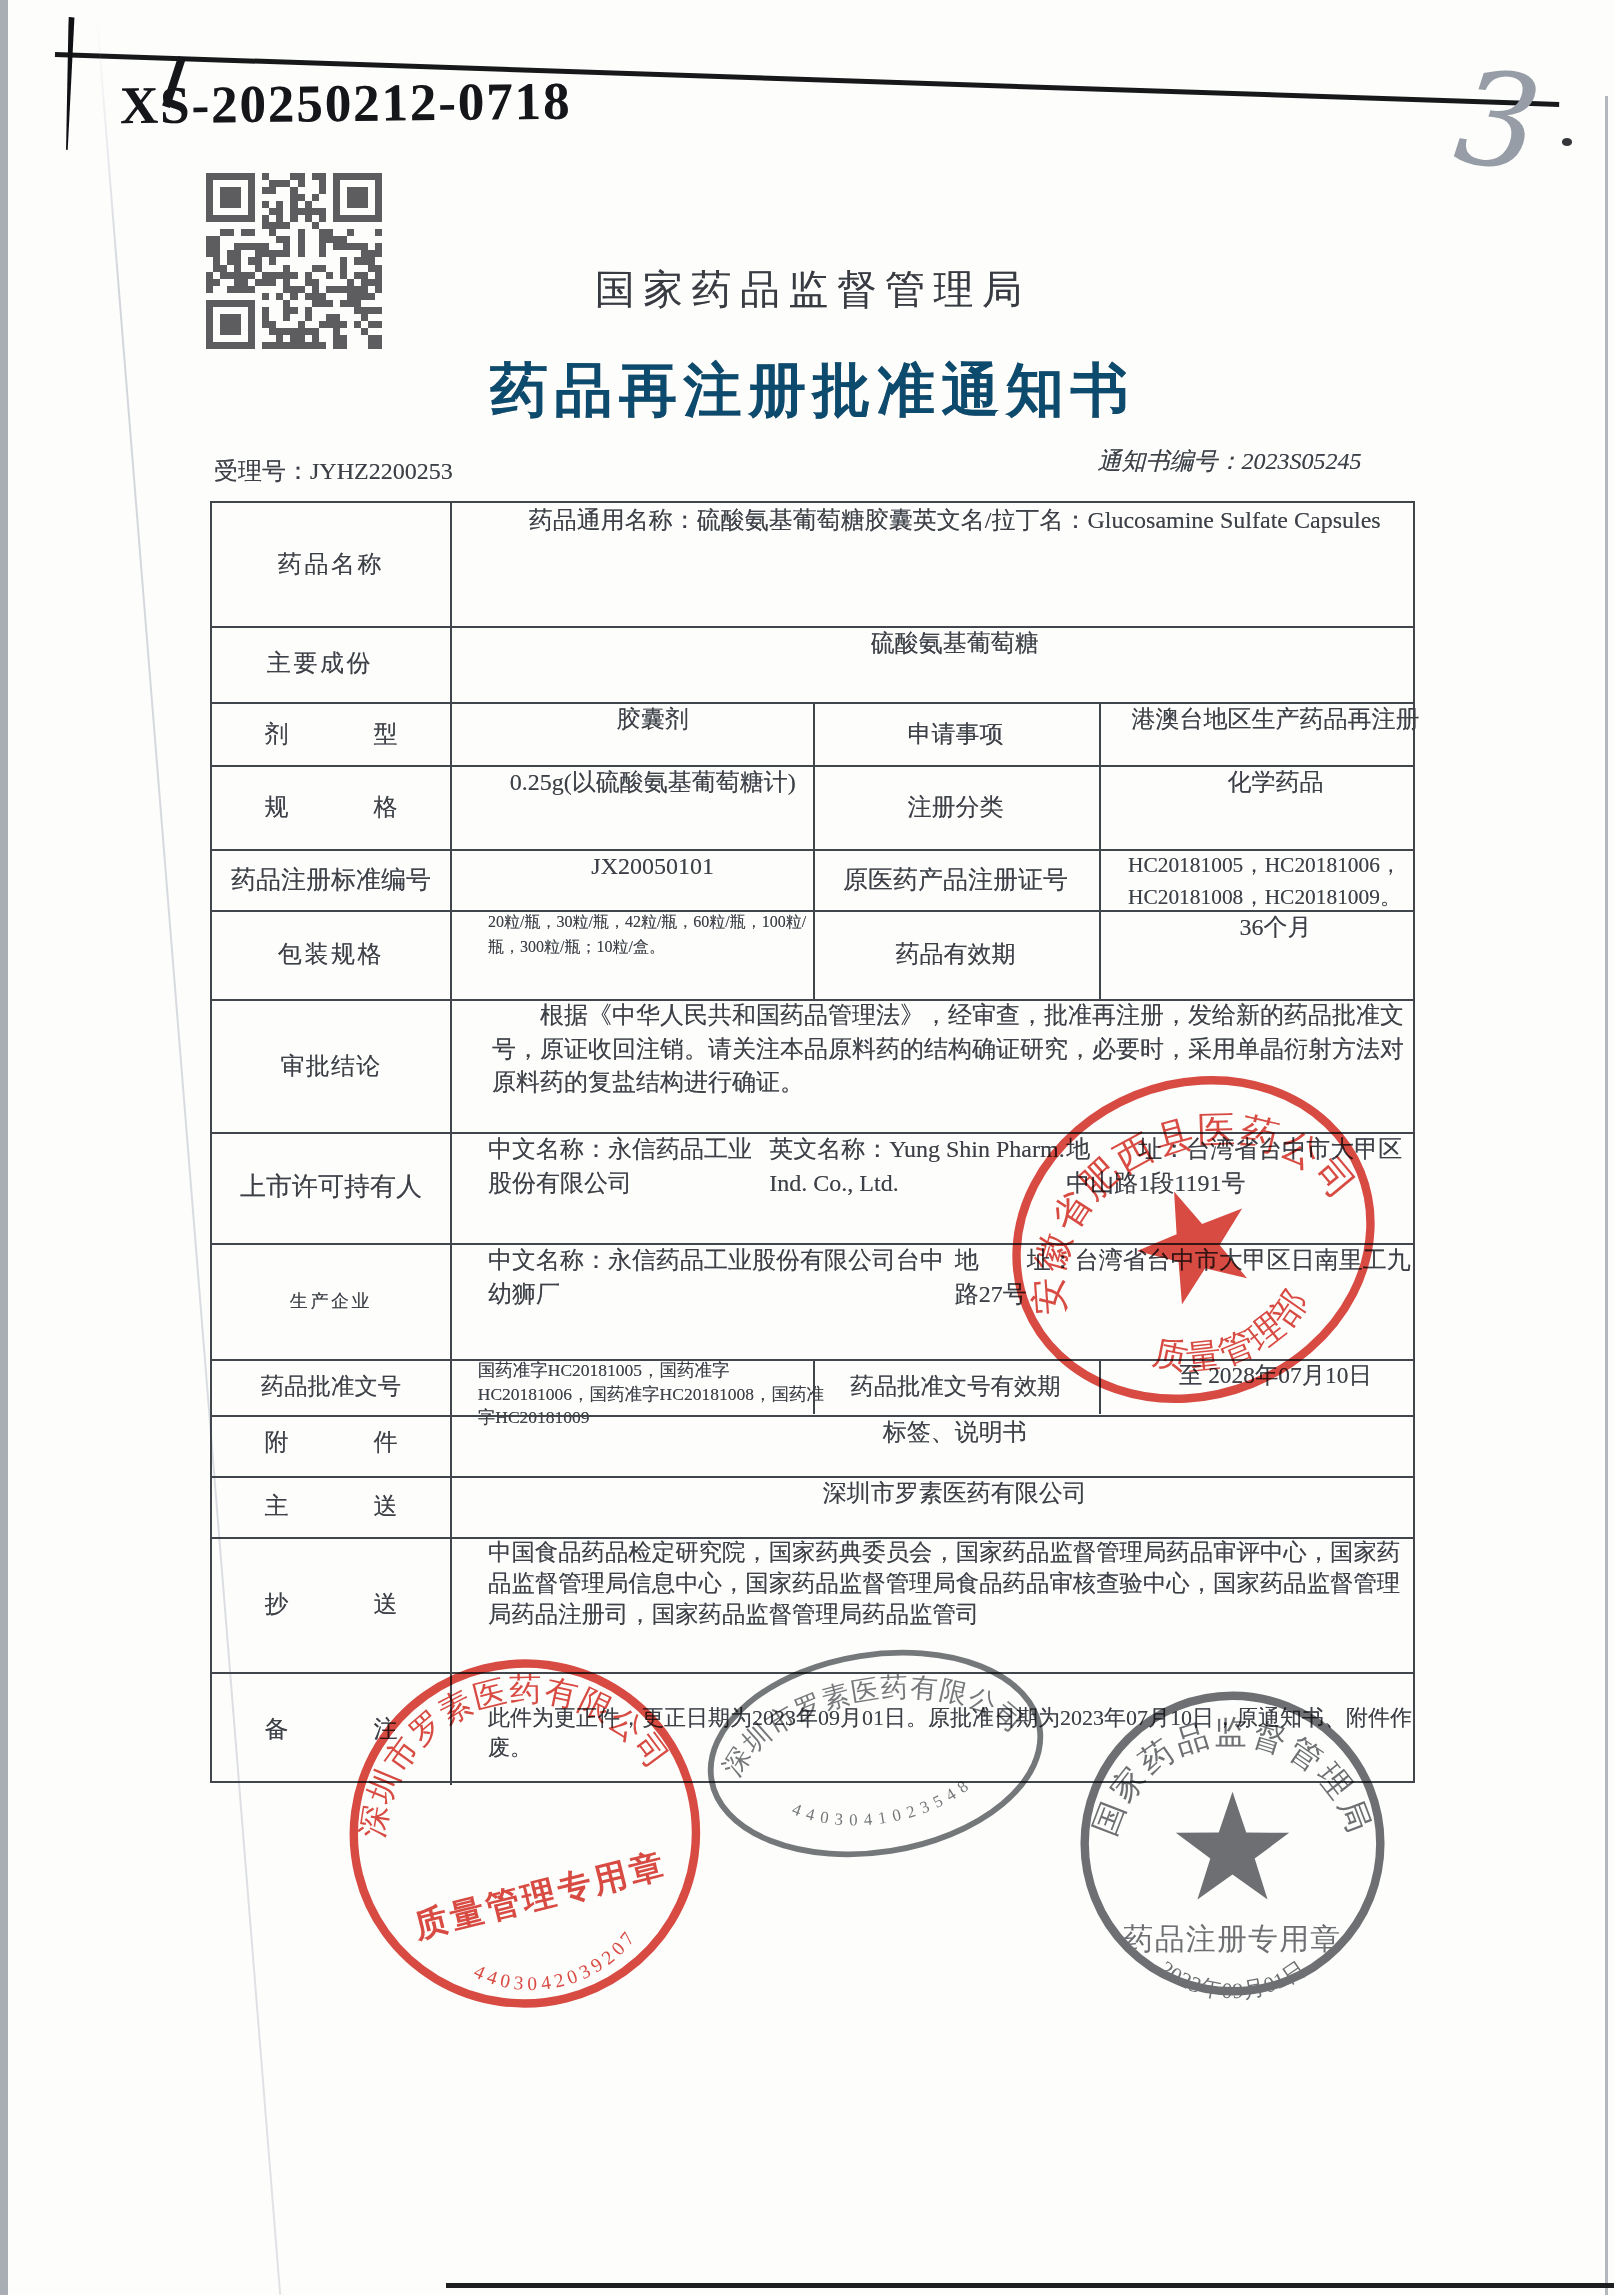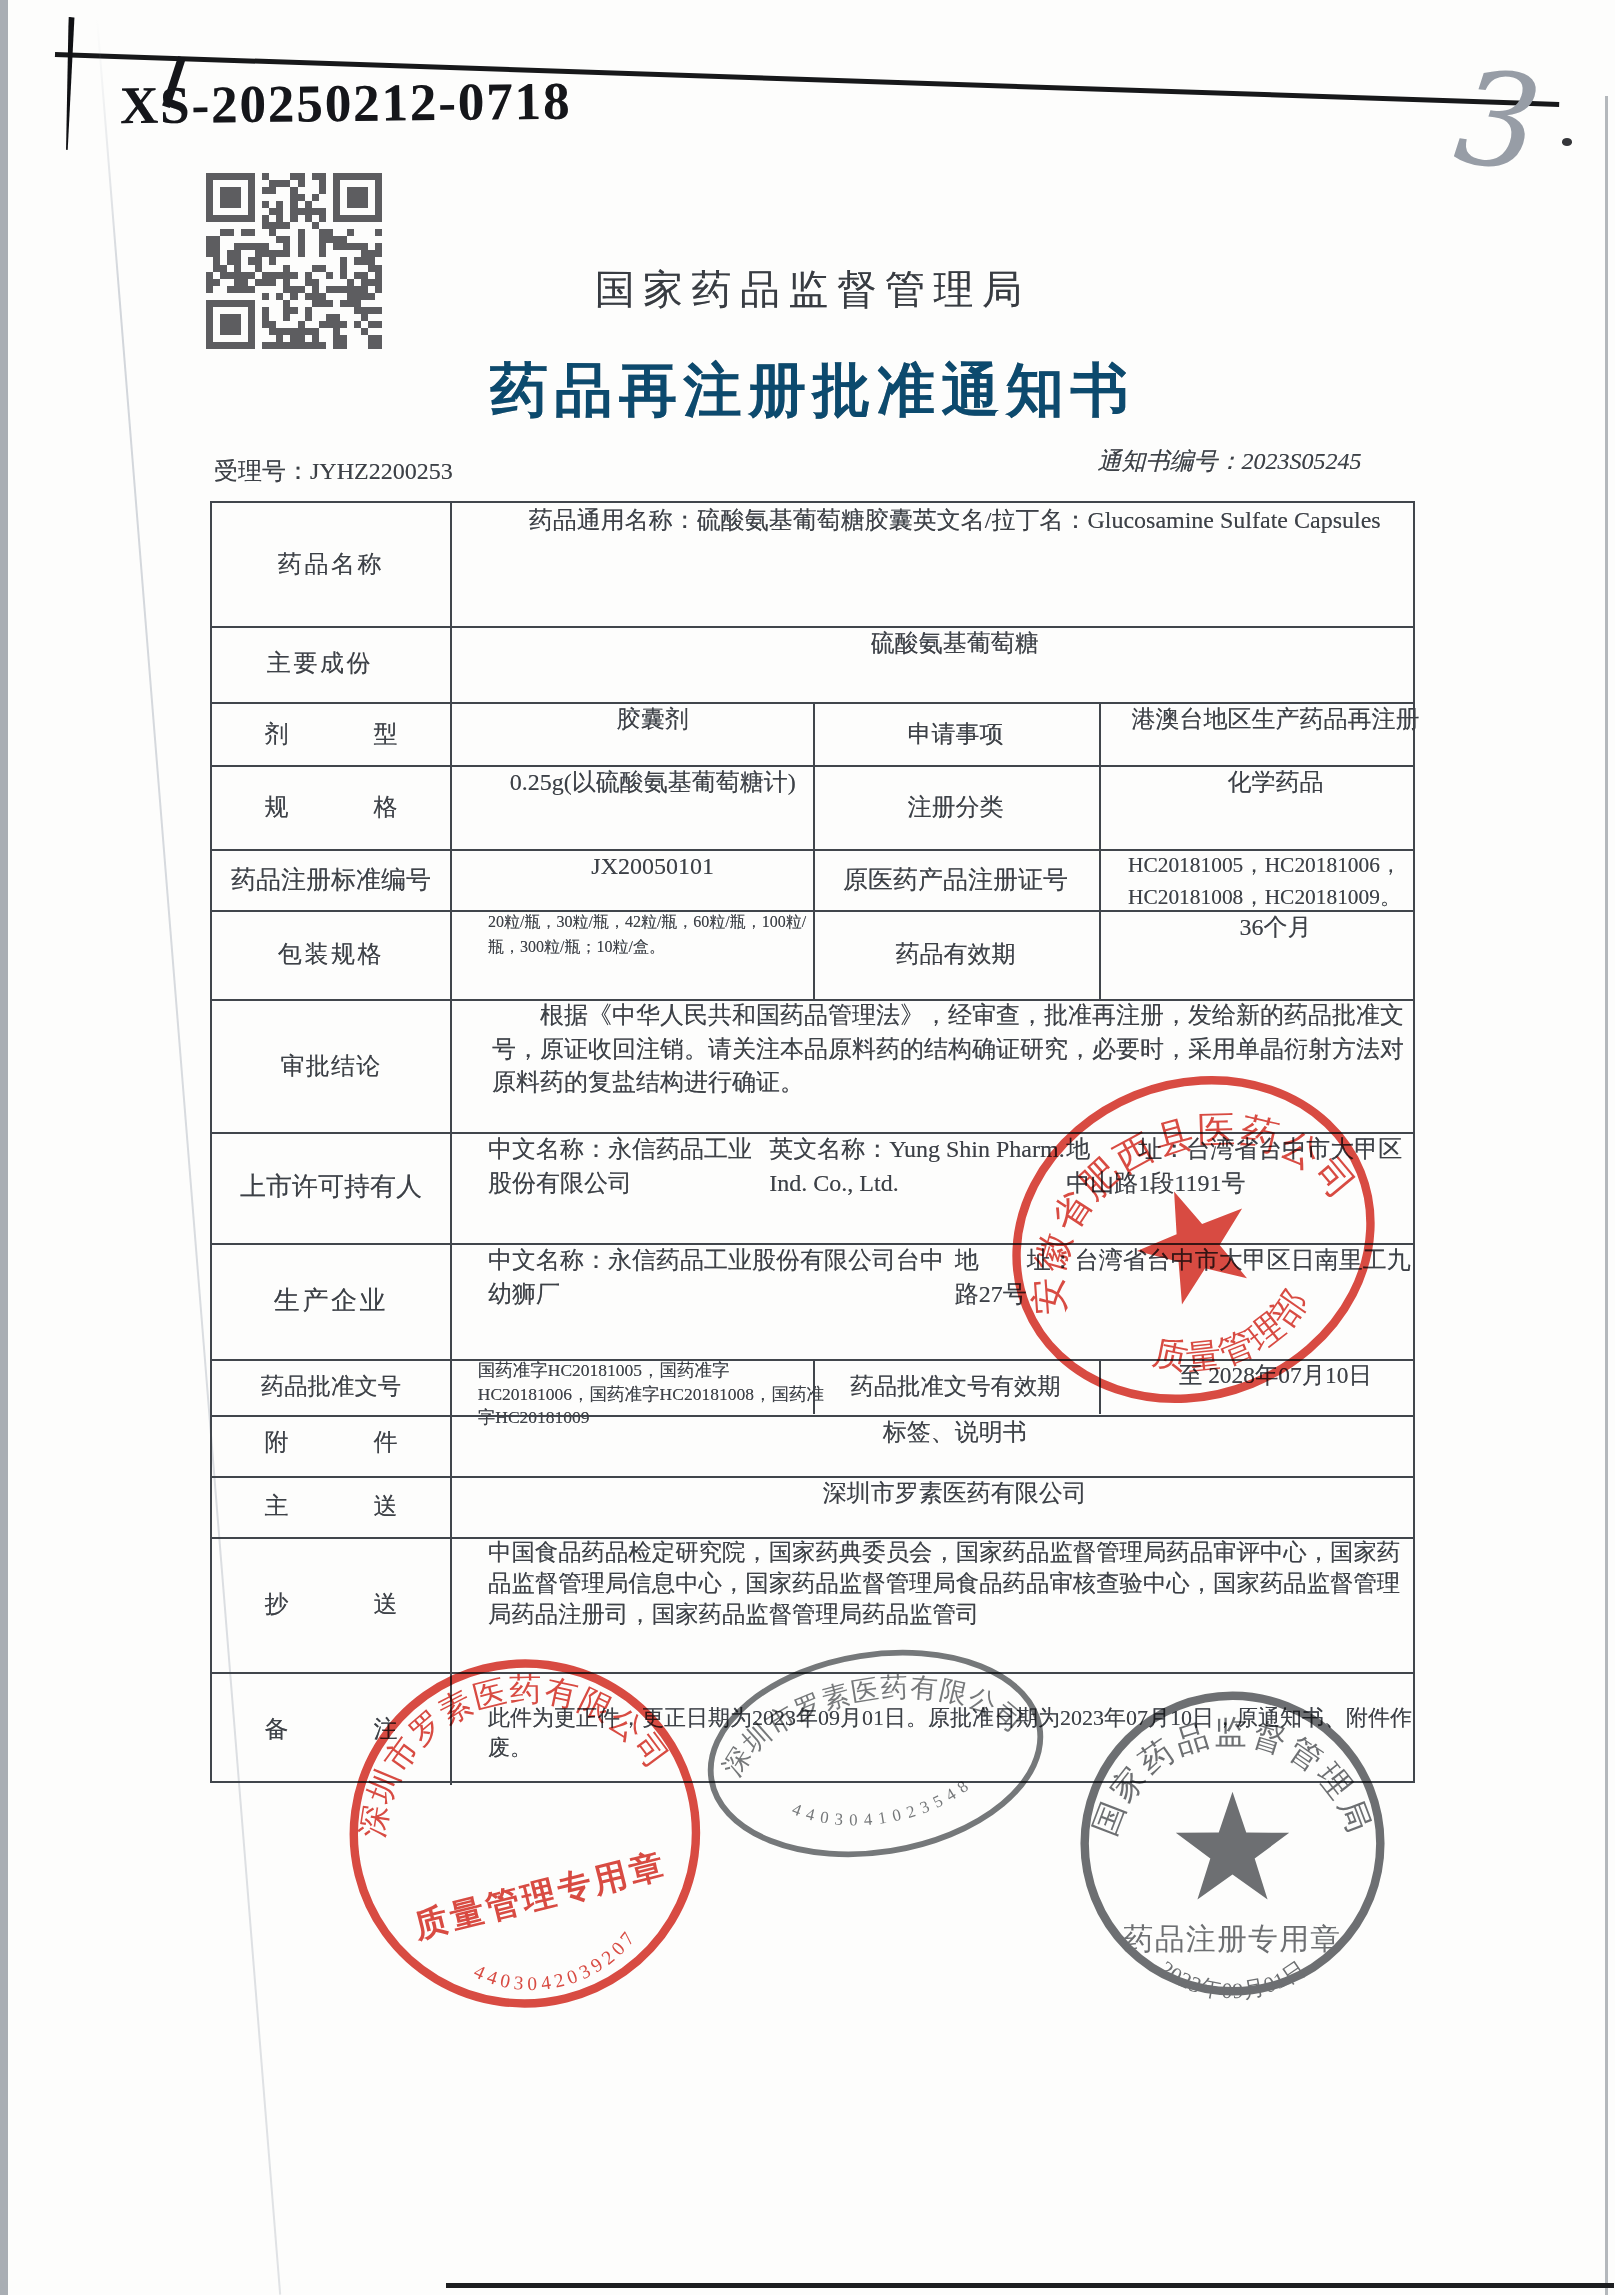--- a/index.html
+++ b/index.html
@@ -406,21 +406,21 @@
 
     <div class="cell lab" style="left:0;top:629px;width:238px;height:110px;font-size:26px">
         <span>上市许可持有人</span>
       </div>
     <div class="cell val" style="left:238px;top:629px;width:967px;height:110px;row-gap:19px">
       <div class="kv"><span class="k">中文名称：</span><span>永信药品工业股份有限公司</span></div>
       <div class="kv"><span class="k">英文名称：</span><span>Yung Shin Pharm. Ind. Co., Ltd.</span></div>
       <div class="kv"><span class="k">地　　址：</span><span>台湾省台中市大甲区中山路1段1191号</span></div>
     </div>
 
-    <div class="cell lab" style="left:0;top:740px;width:238px;height:117px;font-size:26px">
+    <div class="cell lab" style="left:0;top:740px;width:238px;height:117px;font-size:18px">
         <span style="letter-spacing:2.6px">生产企业</span>
       </div>
     <div class="cell val" style="left:238px;top:740px;width:967px;height:117px;row-gap:10.4px">
       <div class="kv"><span class="k">中文名称：</span><span>永信药品工业股份有限公司台中幼狮厂</span></div>
       <div class="kv"><span class="k">地　　址：</span><span>台湾省台中市大甲区日南里工九路27号</span></div>
     </div>
 
     <div class="cell lab" style="left:0;top:856px;width:238px;height:55px;font-size:23.4px">
         <span>药品批准文号</span>
       </div>

